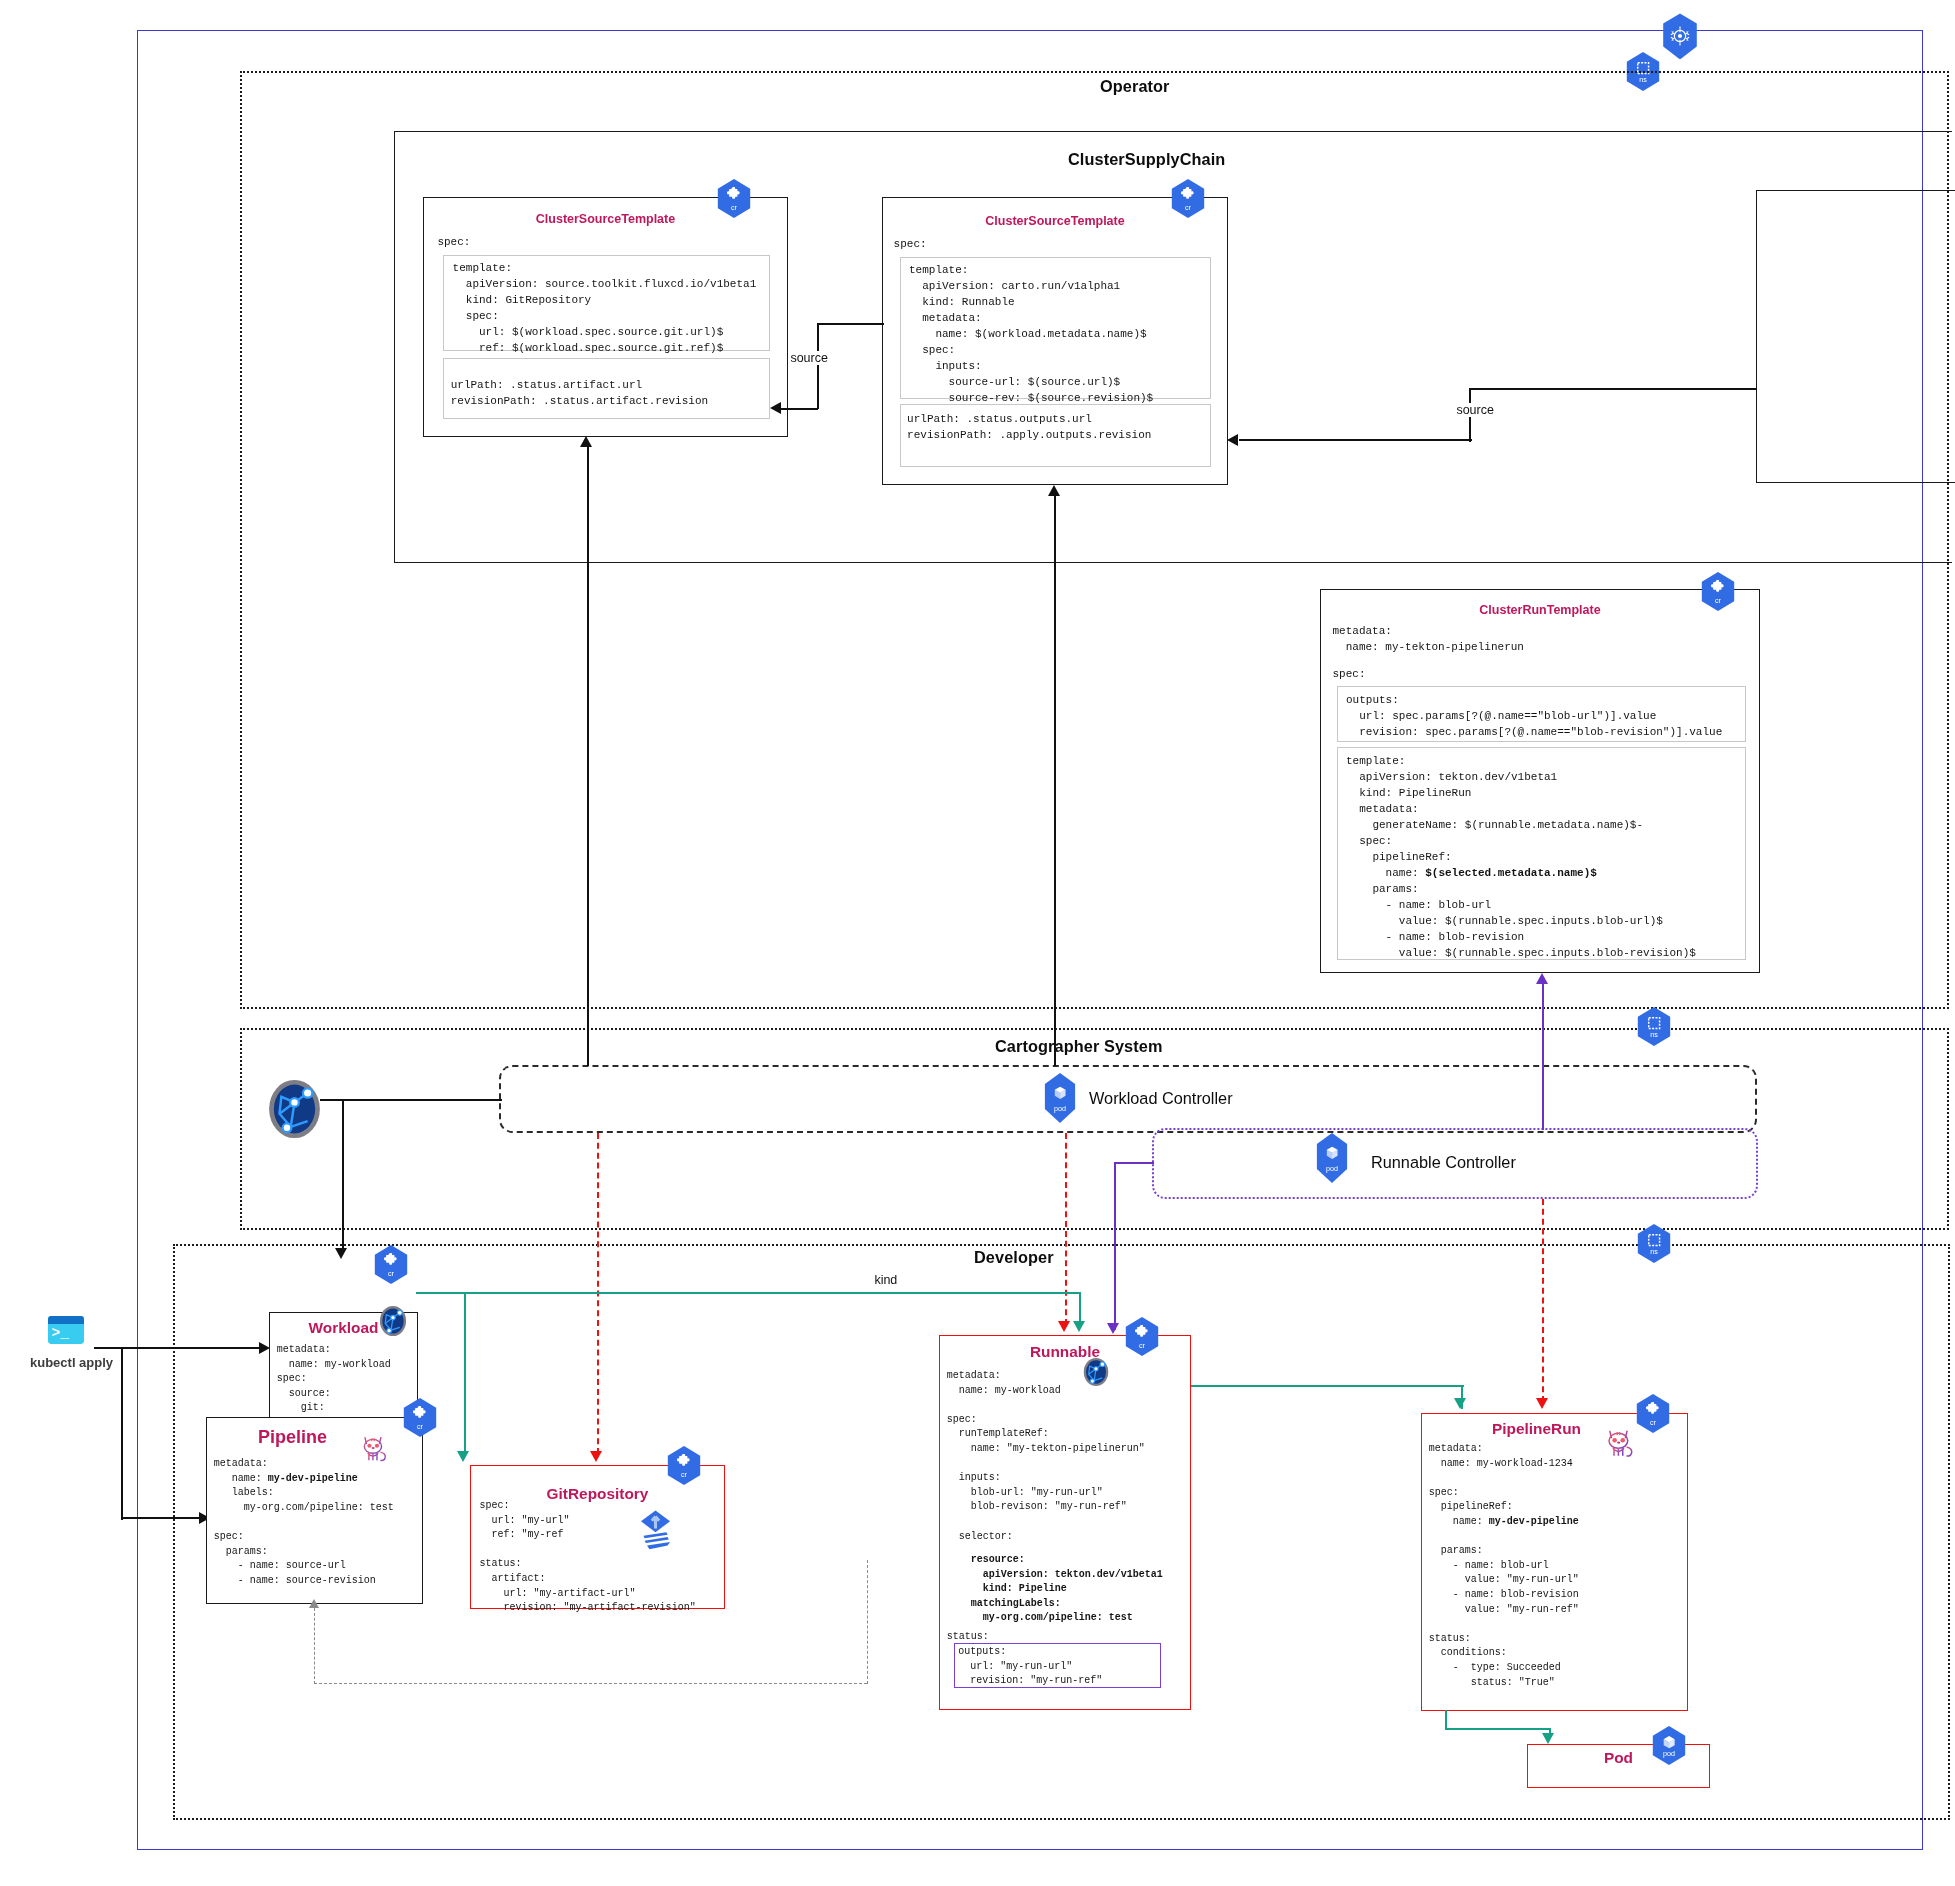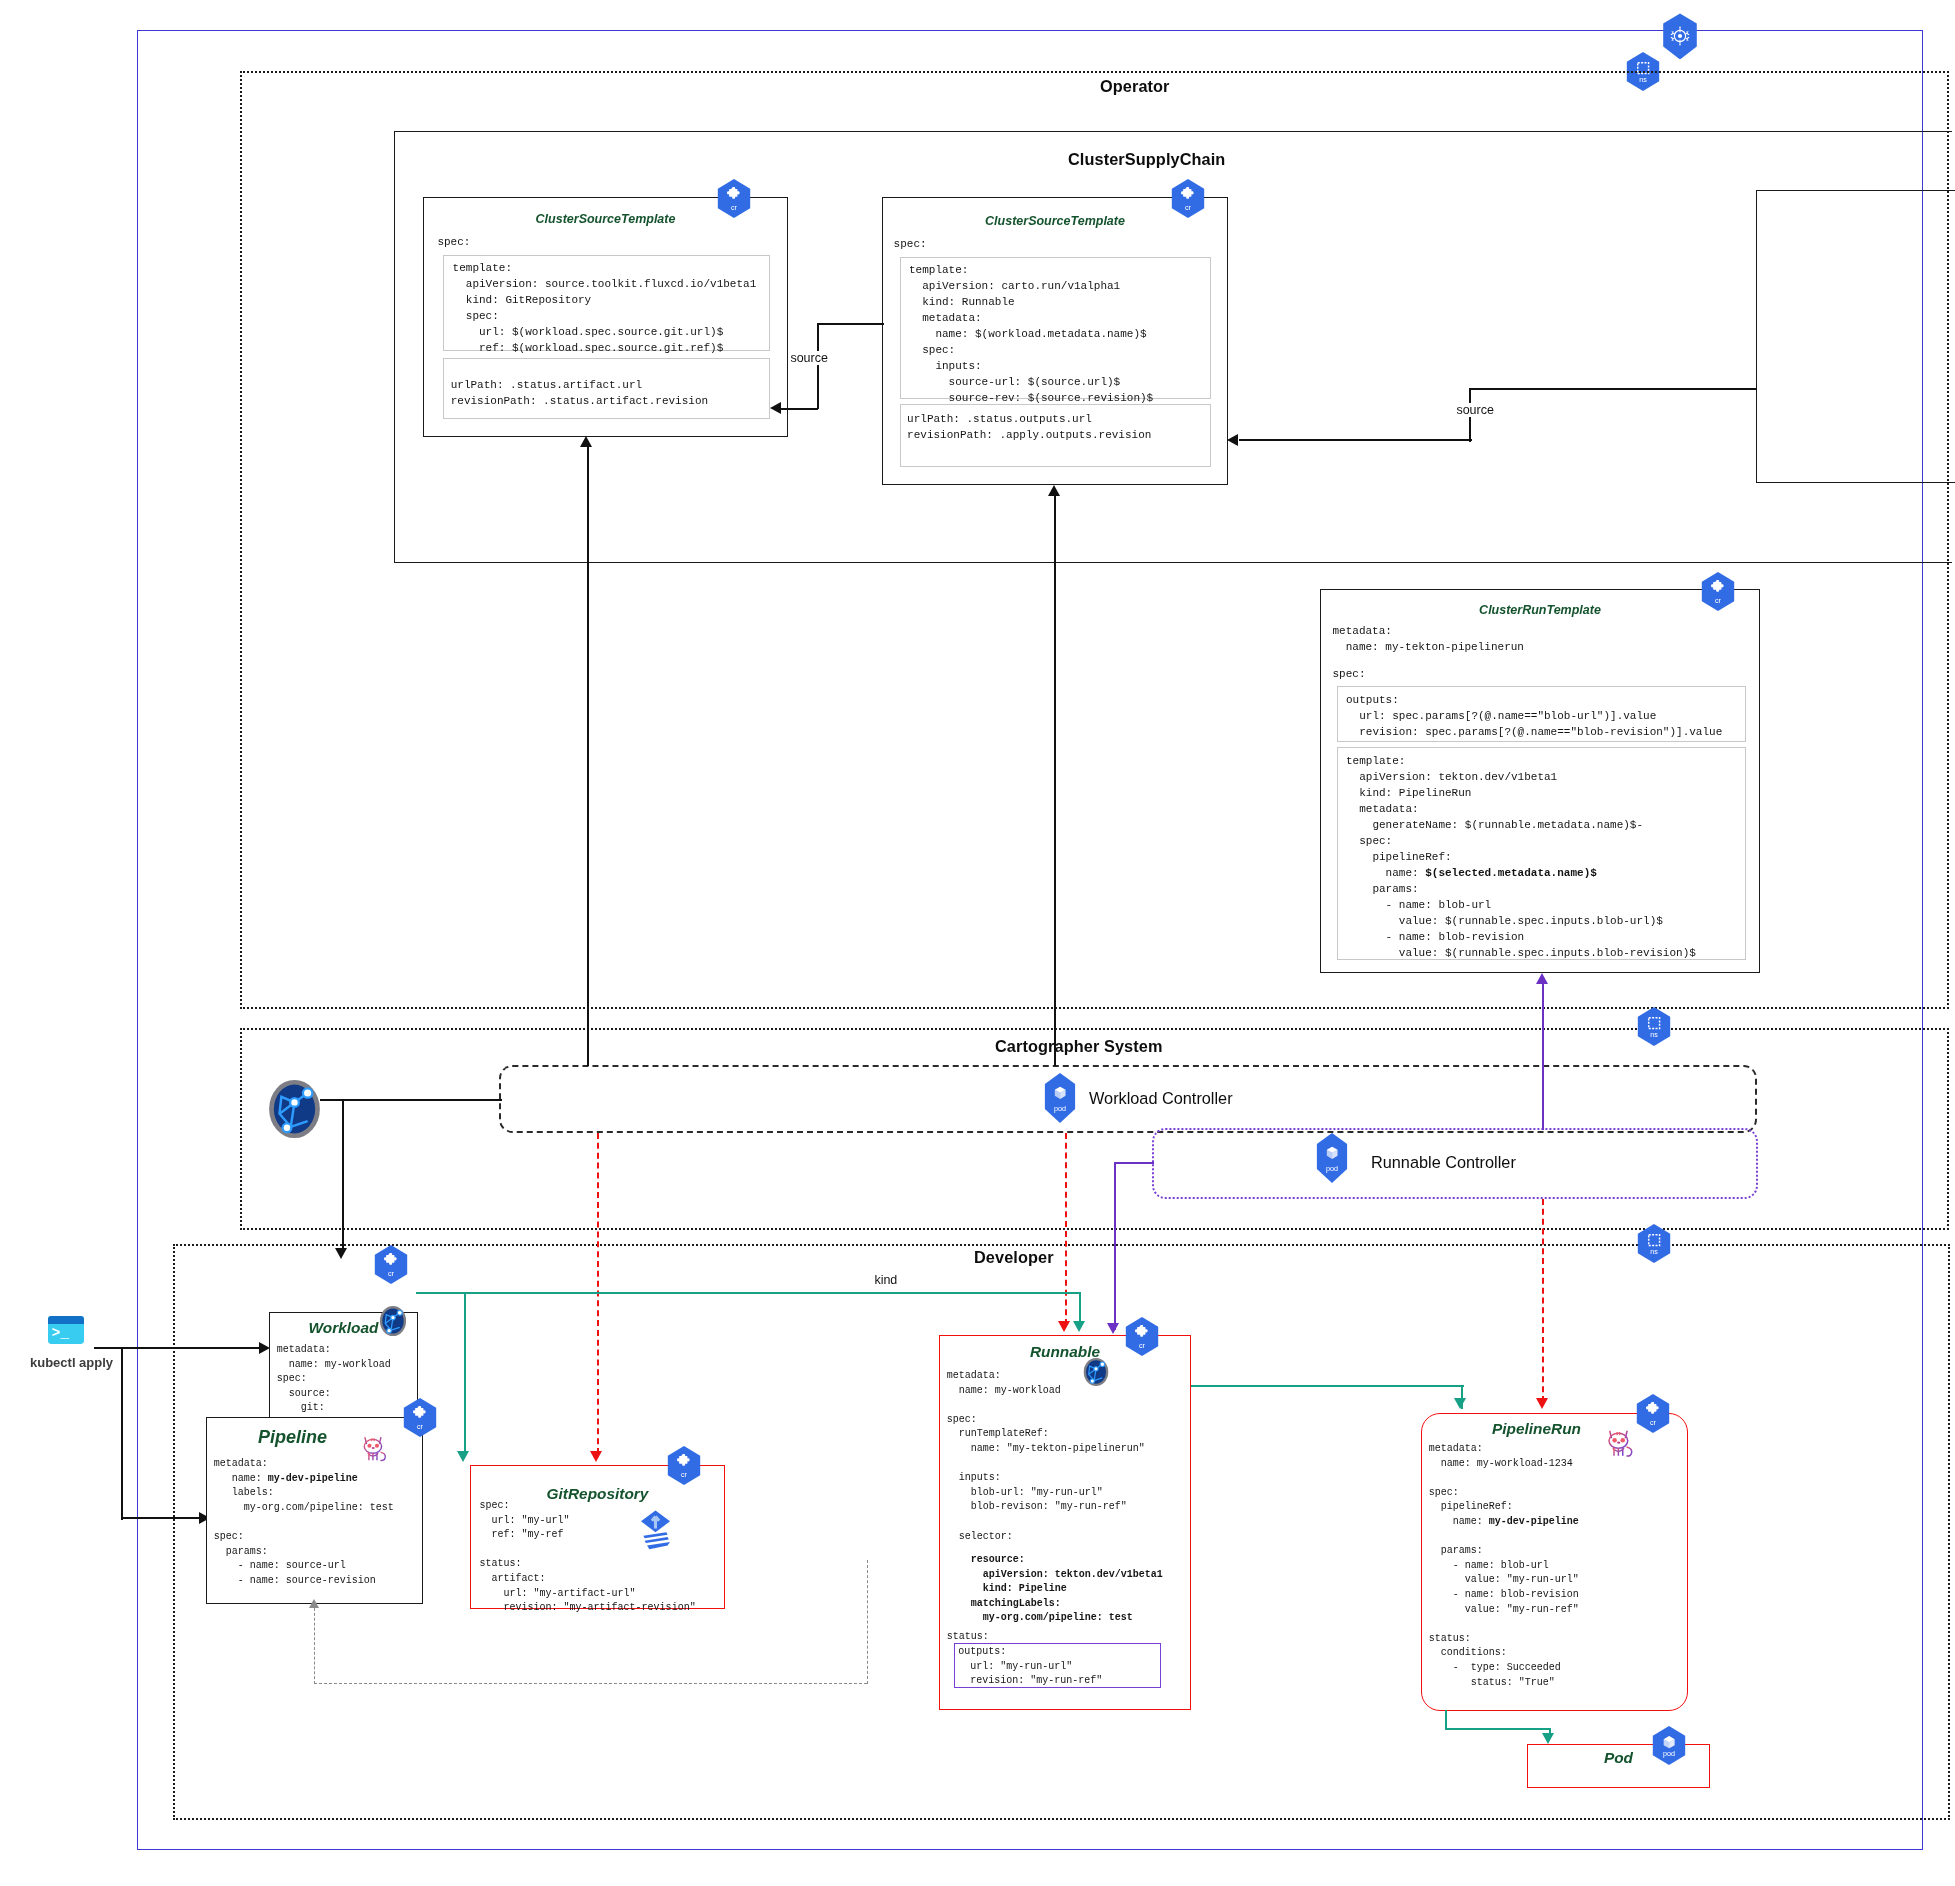--- a/index.html
+++ b/index.html
@@ -8,21 +8,21 @@
   .abs{position:absolute;box-sizing:border-box;}
 
   
   .outer-frame{border:1.9px solid #3b3bd4;}
   .zone-dotted{border:2.4px dotted #1a1a1a;}
   .zone-label{font-weight:bold;font-size:16.3px;color:#0d0d0d;letter-spacing:0.1px;white-space:nowrap;}
 
   
   .rbox{background:#fff;border:1.9px solid #1a1a1a;}
   .rbox.red{border-color:#f40f0f;}
-  .rbox-title{text-align:center;font-weight:bold;color:#14532d;white-space:nowrap;font-style:italic;}
+  .rbox-title{text-align:center;font-weight:bold;color:#be185d;white-space:nowrap;}
   .yaml{font-family:"Liberation Mono",monospace;color:#141414;white-space:pre;line-height:1.46;}
   .yaml b{font-weight:bold;margin-top:37px;}
   .subpanel{border:1px solid #c8c8c8;background:#fff;}
   .sub-purple{border:1.4px solid #7a3fd4;background:#fff;}
 
   
   .lane{border:2.4px dashed #2a2a2a;border-radius:13.4px;background:transparent;}
   .lane.purple{border:2.4px dotted #7a3fd4;}
   .lane-title{font-weight:normal;font-size:16.3px;color:#0d0d0d;white-space:nowrap;}
 
@@ -411,21 +411,21 @@
         <path d="M44 16 L30 26 L16 20 L14 38 L26 52 L44 46"></path>
           <path d="M30 26 L26 52"></path>
           <path d="M14 38 L30 26"></path>
       </g>
       <circle cx="44" cy="16" r="5" fill="#fff" stroke="#2e9bff" stroke-width="2.4"></circle>
       <circle cx="30" cy="26" r="4.6" fill="#fff" stroke="#2e9bff" stroke-width="2.4"></circle>
       <circle cx="22" cy="53" r="4.6" fill="#fff" stroke="#2e9bff" stroke-width="2.4"></circle>
     </svg>
   </div>
 
-  <div class="abs rbox red" style="left:1421px;top:1413px;width:267px;height:298px;border-radius:19px;">
+  <div class="abs rbox red" style="left:1421px;top:1413px;width:267px;height:298px;">
      <div class="rbox-title abs" style="left:-18px;top:5.8px;width:100%;font-size:15.4px;">PipelineRun</div>
      <div class="yaml abs" style="left:6.7px;top:28px;font-size:10px;"><span>metadata:
   name: my-workload-1234
 
 spec:
   pipelineRef:
     name: </span><b>my-dev-pipeline</b><span>
 
   params:
     - name: blob-url

